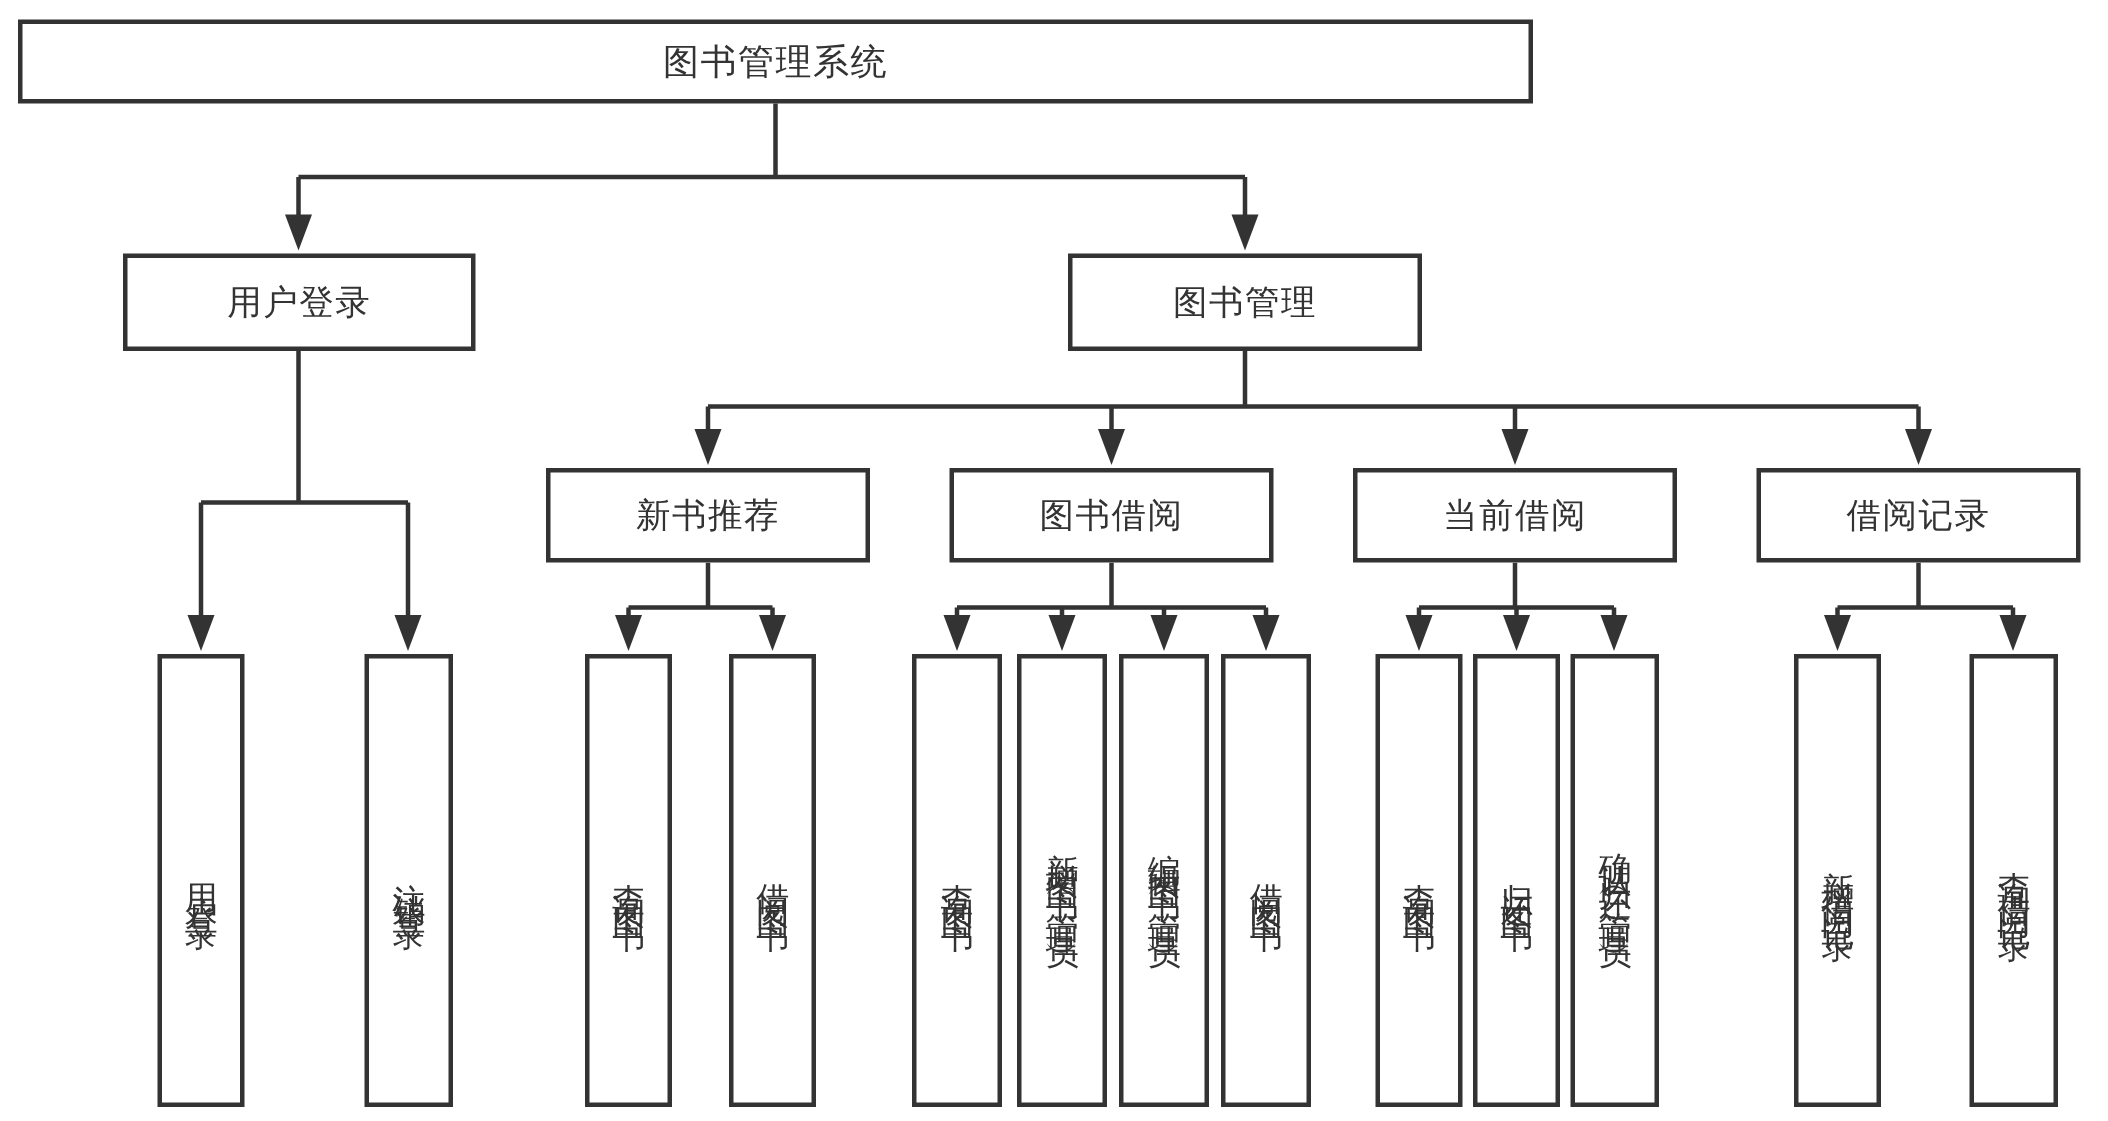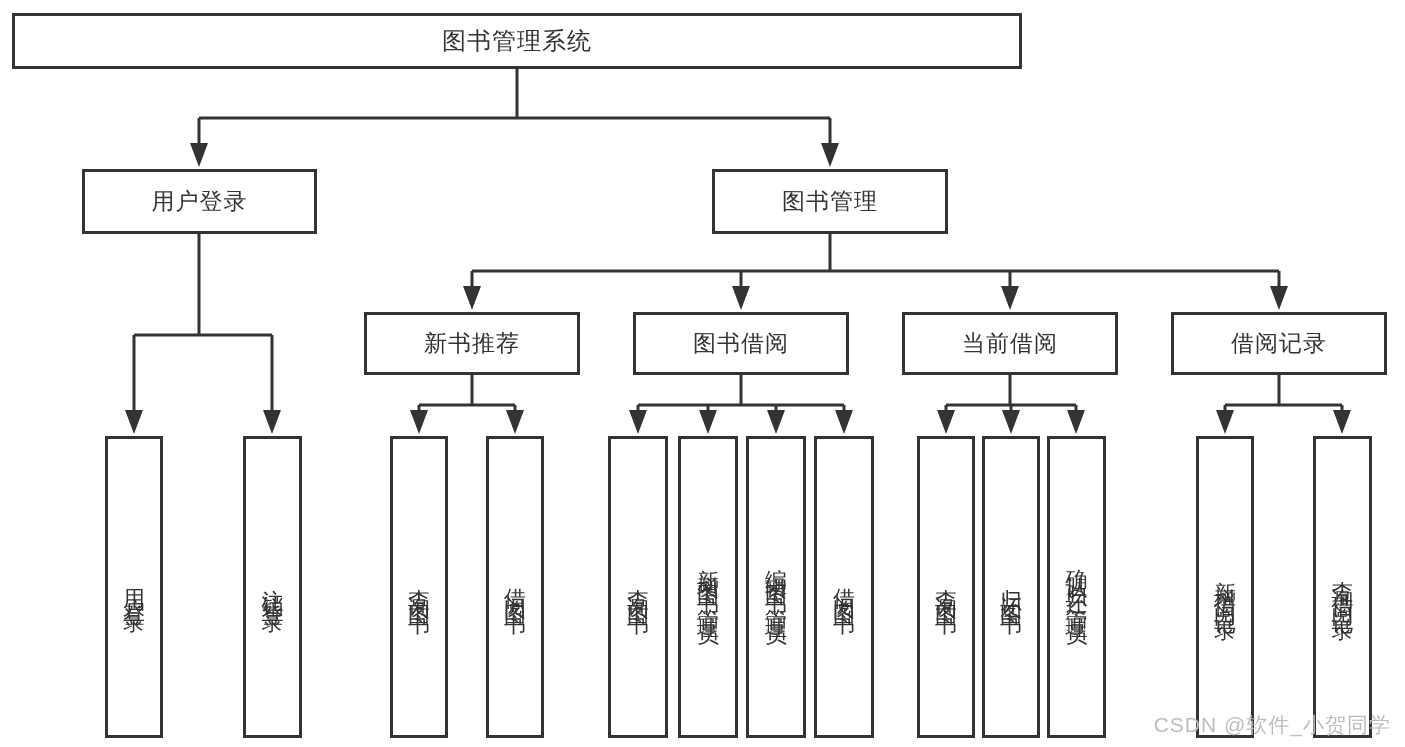--- a/index.html
+++ b/index.html
@@ -154,14 +154,13 @@
     <span class="vl">确认归还（管理员）</span>
   </div>
 
   <div class="node v" style="left:1196px; top:436px; width:58px; height:302px">
     <span class="vl">新增借阅记录</span>
   </div>
   <div class="node v" style="left:1313px; top:436px; width:59px; height:302px">
     <span class="vl">查询借阅记录</span>
   </div>
 
-  <div class="watermark">CSDN @软件_小贺同学</div>
 </div>
 
 </body></html>

